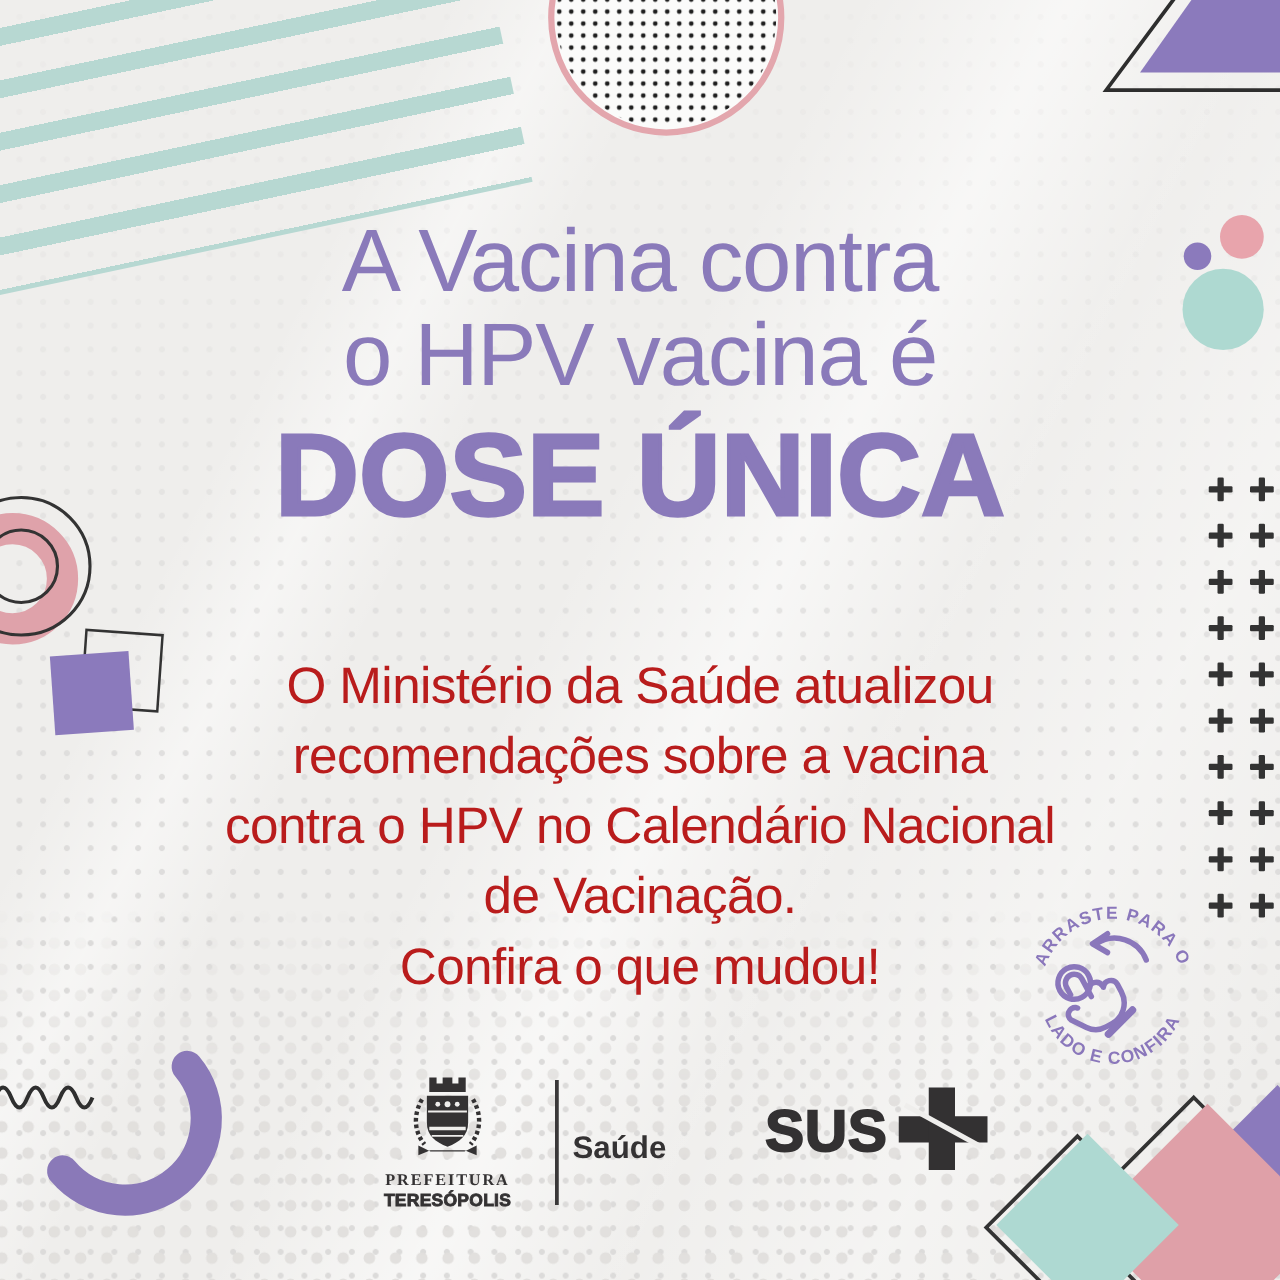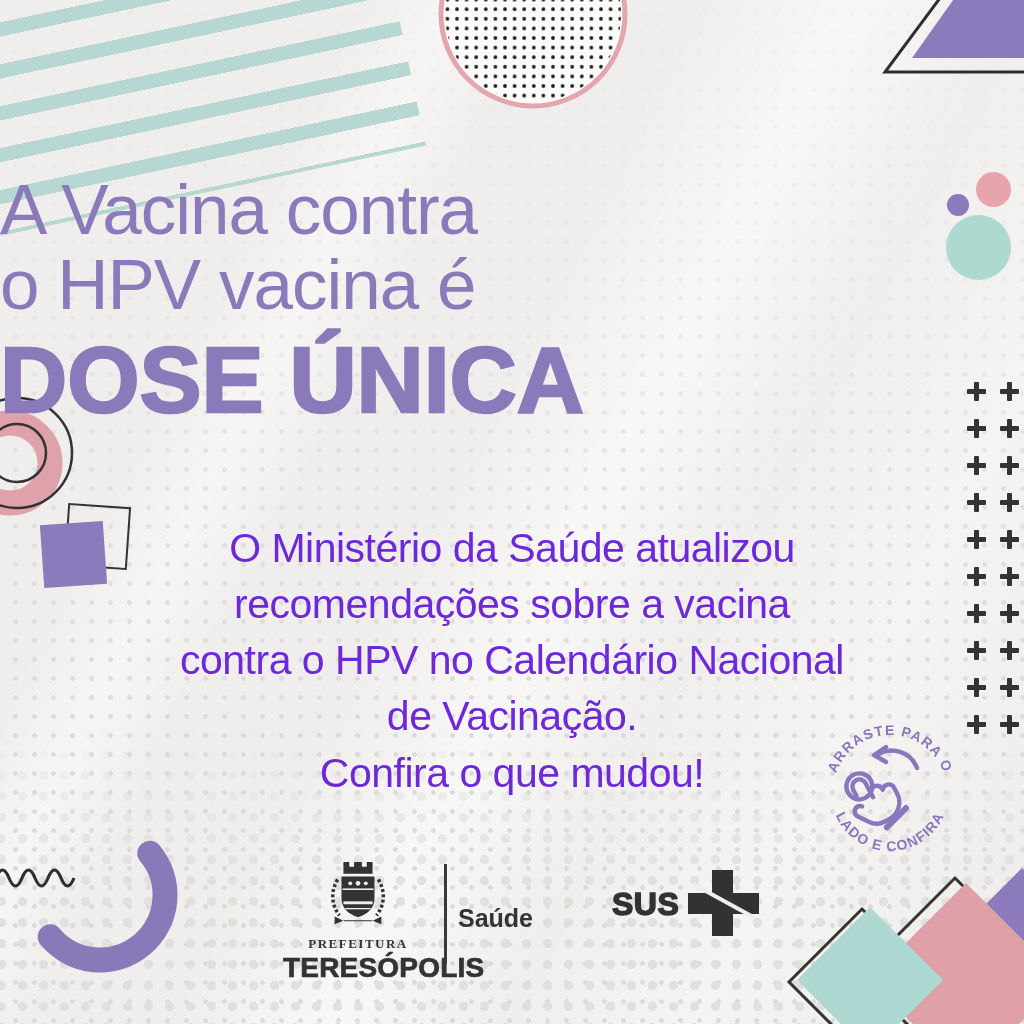--- a/index.html
+++ b/index.html
@@ -38,44 +38,44 @@
   .circle{position:absolute; border-radius:50%;}
   .c-purple-sm{left:947px; top:194px; width:22px; height:22px; background:#8b7abc;}
   .c-pink{left:976px; top:172px; width:35px; height:35px; background:#e8a4ac;}
   .c-teal{left:946px; top:215px; width:65px; height:65px; background:#aed9d1;}
   
   .sq-outline{left:66px; top:505px; width:59px; height:59px; border:2.5px solid #333;
     transform:rotate(4deg); position:absolute;}
   .sq-purple{left:42px; top:523px; width:63px; height:63px; background:#8b7abc;
     transform:rotate(-4deg); position:absolute;}
   
-  .headline{position:absolute; left:0; top:172px; width:100%; text-align:left;
+  .headline{position:absolute; left:0; top:172px; width:100%; text-align:center;
     color:#8a7aba; font-size:71px; line-height:1.06; letter-spacing:-1px; font-weight:400;}
   .headline .emph{font-size:93px; font-weight:800; letter-spacing:0;
     margin-top:8px; -webkit-text-stroke:2.5px #8a7aba;}
   
   .bodycopy{position:absolute; left:0; top:520px; width:100%; text-align:center;
-    color:#6d28d9; font-size:41px; line-height:1.37; white-space:pre-line; letter-spacing:-0.5px;}
+    color:#b91c1c; font-size:41px; line-height:1.37; white-space:pre-line; letter-spacing:-0.5px;}
   
   .plus-grid{position:absolute; left:967px; top:382px; display:grid;
     grid-template-columns:repeat(2, 19px); column-gap:14px; grid-auto-rows:19px; row-gap:18px;}
   .plus{position:relative; width:19px; height:19px;}
   .plus::before{content:""; position:absolute; left:0; top:6.8px; width:19px; height:5.6px; background:#333; border-radius:1px;}
   .plus::after{content:""; position:absolute; left:6.7px; top:0; width:5.6px; height:19px; background:#333; border-radius:1px;}
   
   .badge{position:absolute; left:820px; top:722px; width:140px; height:140px;}
   
   .crest-block{position:absolute; left:283px; top:860px; width:150px; text-align:center; color:#343233;}
   .crest-block svg{display:block; margin:0 auto;}
   .pref-l1{font-size:13px; font-weight:700; letter-spacing:1.5px; margin-top:4px;font-family:Liberation Serif, serif;}
-  .pref-l2{font-size:28px; font-weight:800; letter-spacing:0.2px; -webkit-text-stroke:0.7px #343233;}
+  .pref-l2{font-size:14px; font-weight:800; letter-spacing:0.2px; -webkit-text-stroke:0.7px #343233;}
   .divider{position:absolute; left:444px; top:864px; width:2.5px; height:100px; background:#3a3839;}
   .saude{position:absolute; left:458px; top:904px; font-size:25px; font-weight:700; color:#343233;text-align:center;}
   .sus-block{position:absolute; left:612px; top:868px; display:flex; align-items:center; gap:6px;}
-  .sus-text{font-size:32px; font-weight:800; color:#333132; letter-spacing:0.5px; -webkit-text-stroke:1.5px #333132;}
+  .sus-text{font-size:47px; font-weight:800; color:#333132; letter-spacing:0.5px; -webkit-text-stroke:1.5px #333132;}
 </style>
 </head>
 <body>
 
 <div class="canvas">
 
   <div class="sheen sheen-a"></div>
   <div class="sheen sheen-b"></div>
   <div class="sheen sheen-c"></div>
 

